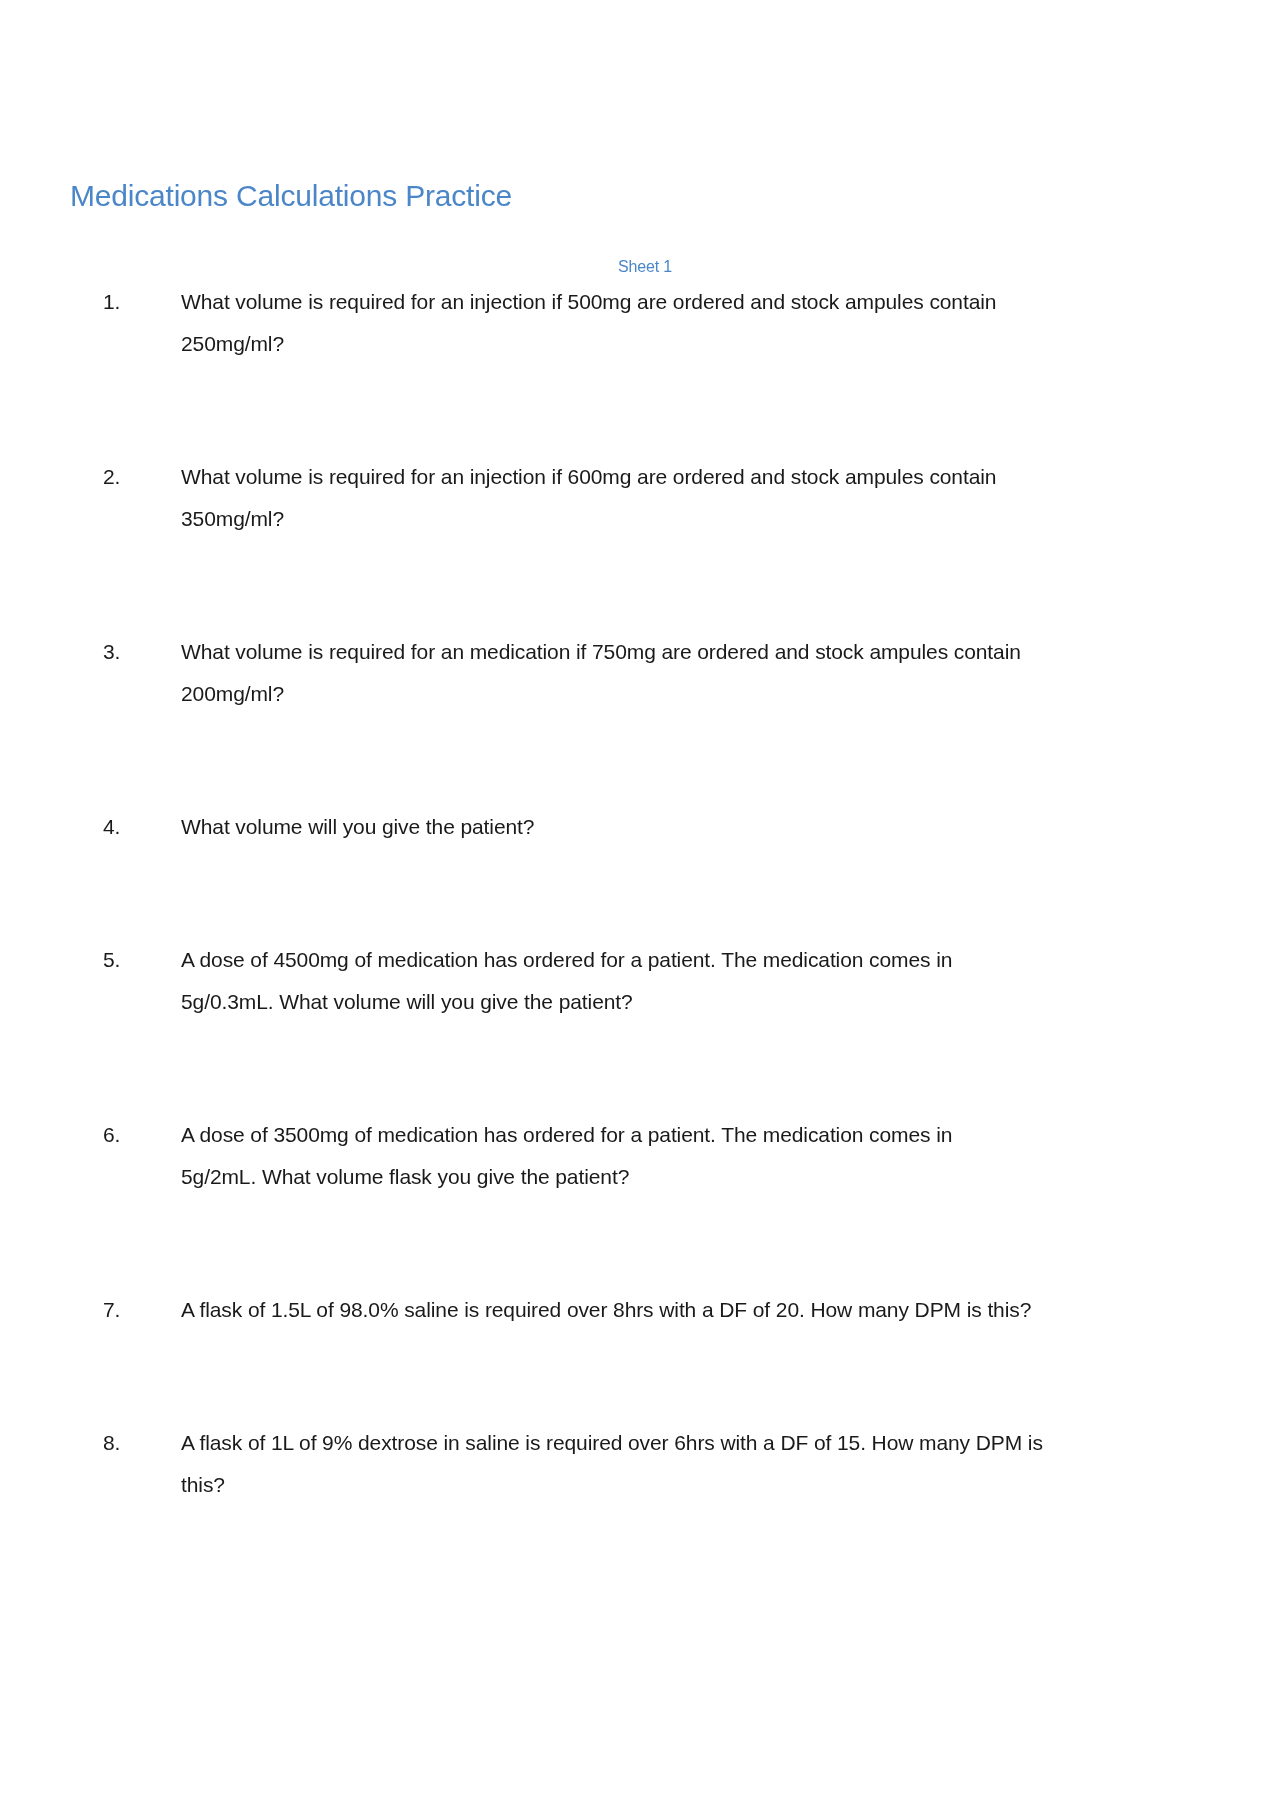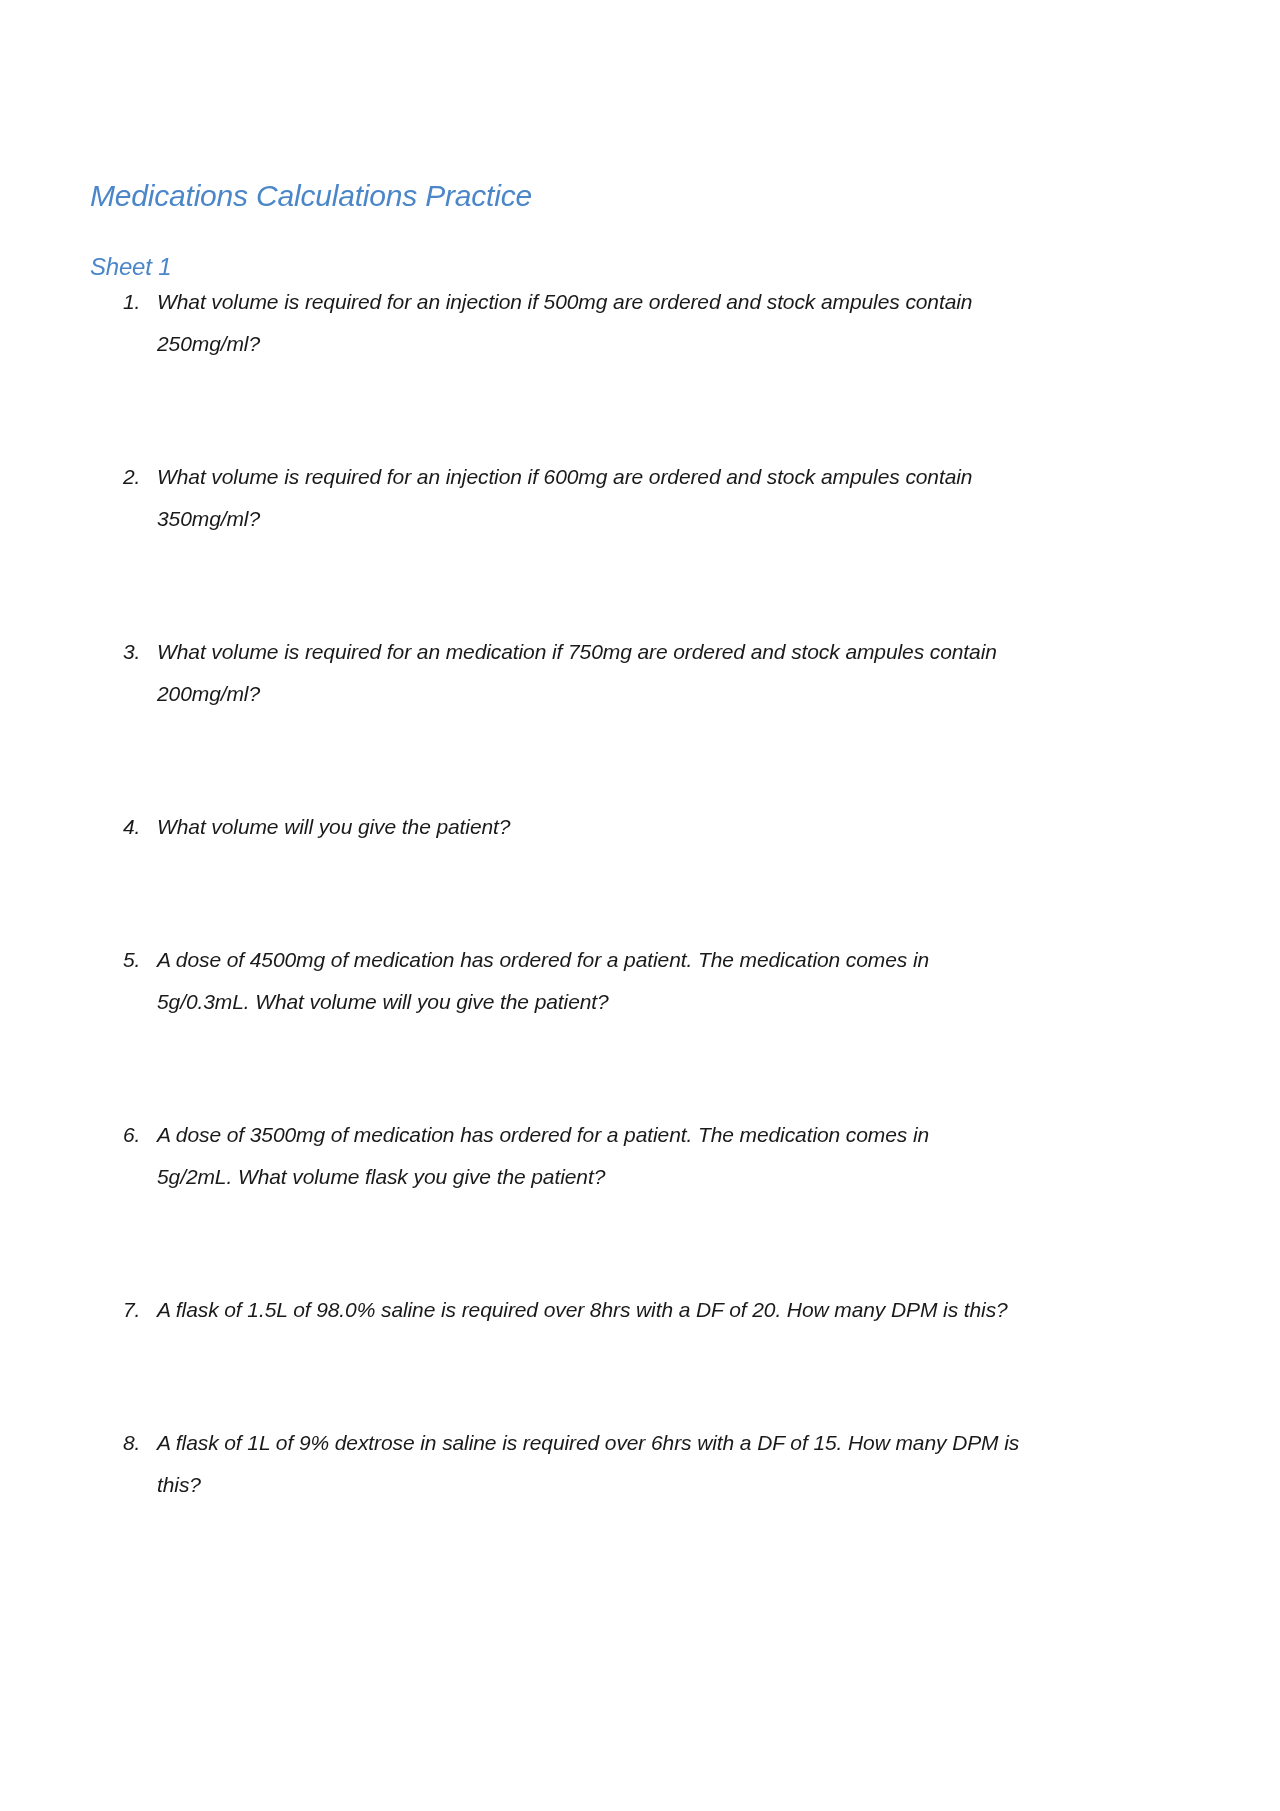--- a/index.html
+++ b/index.html
@@ -11,39 +11,39 @@
     width: 1280px;
     height: 1811px;
     font-family: "Liberation Sans", sans-serif;
     color: #1a1a1a;
     overflow: hidden;
   }
   .page {
     box-sizing: border-box;
     width: 1280px;
     height: 1503px;
-    padding: 179px 60px 0 90px;
+    padding: 179px 60px 0 70px;
     background: #ffffff;
-    font-style: italic;
   }
   .doc-title {
     font-size: 30px;
     line-height: 34px;
     font-weight: 400;
     color: #4a86c8;
     letter-spacing: -0.2px;
     margin: 0;
   }
   .sheet-heading {
-    font-size: 24px;
+    font-size: 16px;
     line-height: 28px;
     font-weight: 400;
     color: #4a86c8;
     letter-spacing: -0.2px;
     margin: 40px 0 0 0;
+    text-align: center;
   }
   .questions {
     list-style: none;
     margin: 0;
     padding: 0;
   }
   .q {
     display: flex;
     align-items: flex-start;
     margin: 0 0 91px 0;
@@ -58,20 +58,21 @@
   }
   .q-text {
     flex: 1 1 auto;
     min-width: 0;
   }
   .q-line {
     font-size: 21px;
     line-height: 42px;
     letter-spacing: -0.1px;
     white-space: nowrap;
+    margin-left: 44px;
   }
 </style>
 </head>
 <body>
 
 <div class="page">
 
   <h1 class="doc-title">Medications Calculations Practice</h1>
 
   <h2 class="sheet-heading">Sheet 1</h2>

